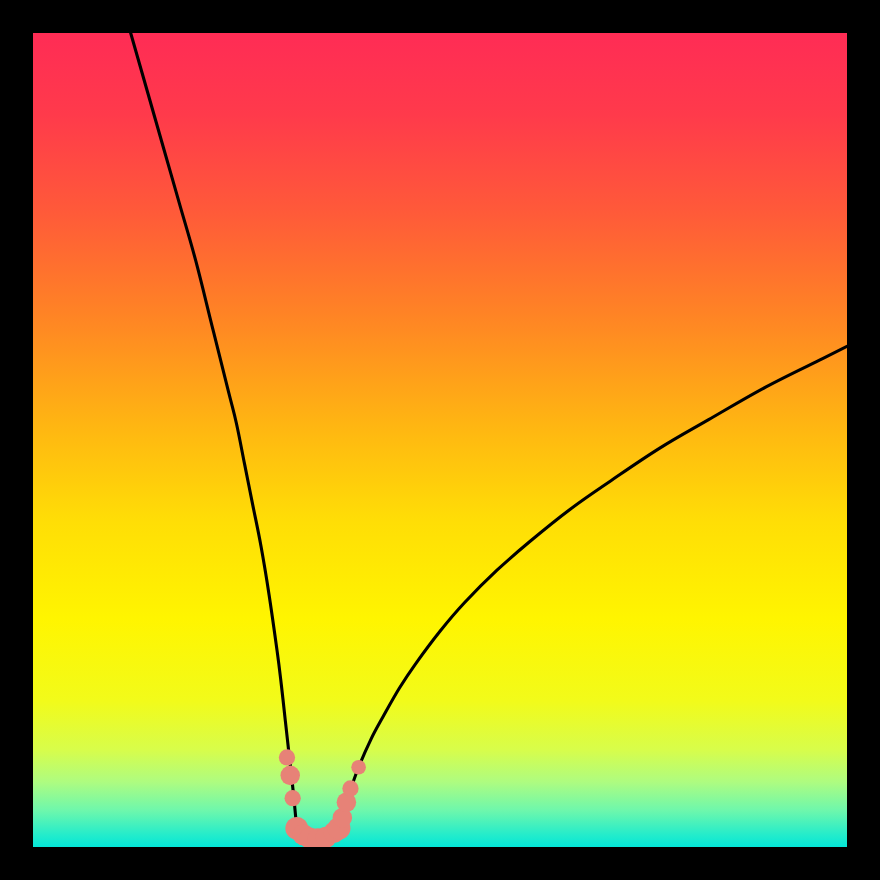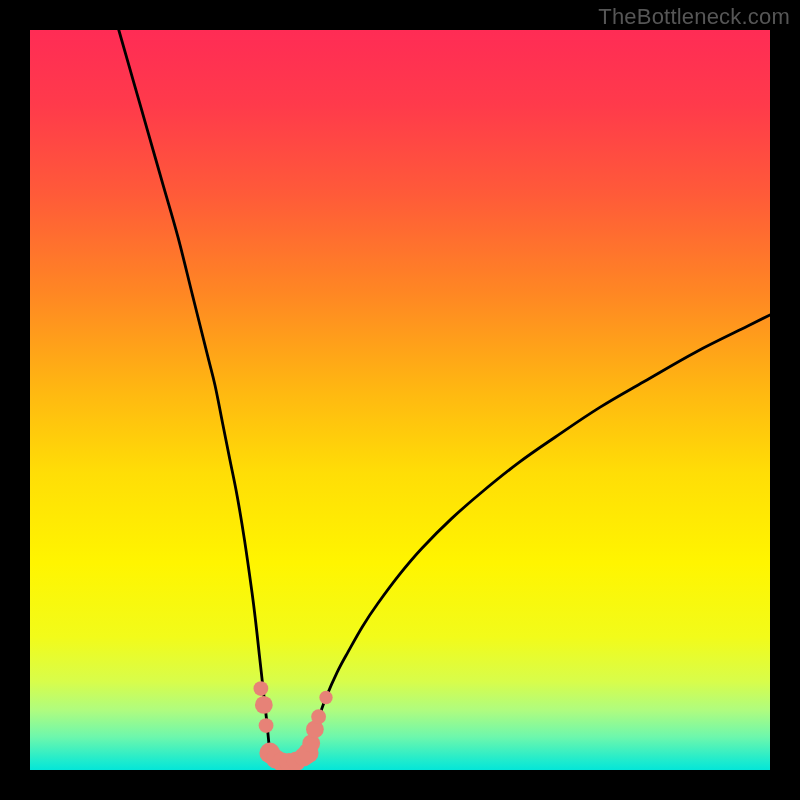--- a/index.html
+++ b/index.html
@@ -85,14 +85,13 @@
           <circle cx="36.00" cy="98.80" r="1.30" fill="#e78277"></circle>
           <circle cx="37.00" cy="98.20" r="1.30" fill="#e78277"></circle>
           <circle cx="37.60" cy="97.70" r="1.40" fill="#e78277"></circle>
           <circle cx="38.00" cy="96.40" r="1.20" fill="#e78277"></circle>
           <circle cx="38.50" cy="94.50" r="1.20" fill="#e78277"></circle>
           <circle cx="39.00" cy="92.80" r="1.00" fill="#e78277"></circle>
           <circle cx="40.00" cy="90.20" r="0.90" fill="#e78277"></circle>
         </g>
     </svg>
   </div>
-  <div class="watermark">TheBottleneck.com</div>
 </div>
 
 </body></html>

